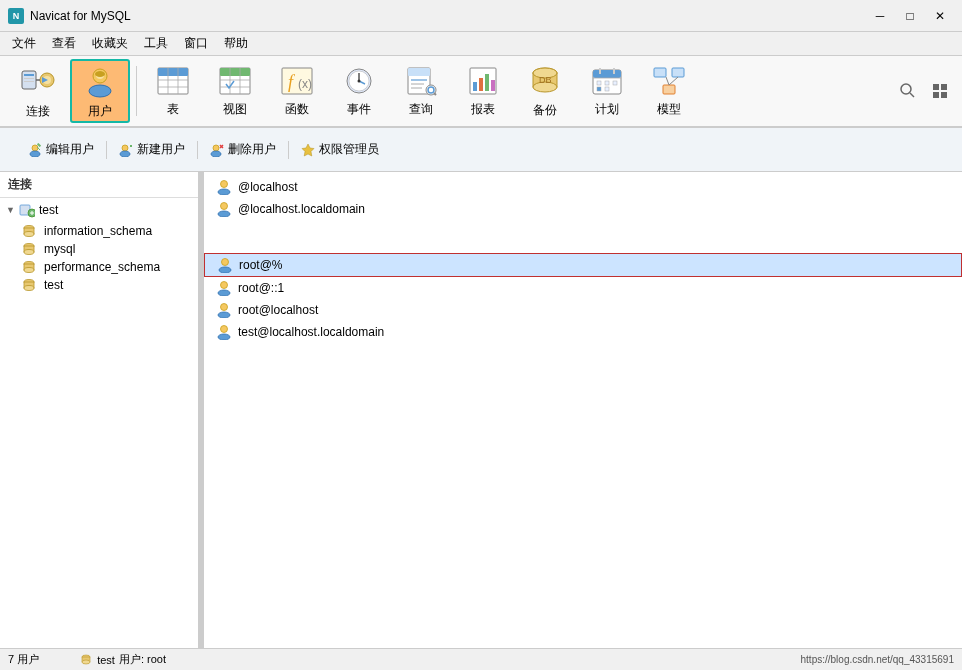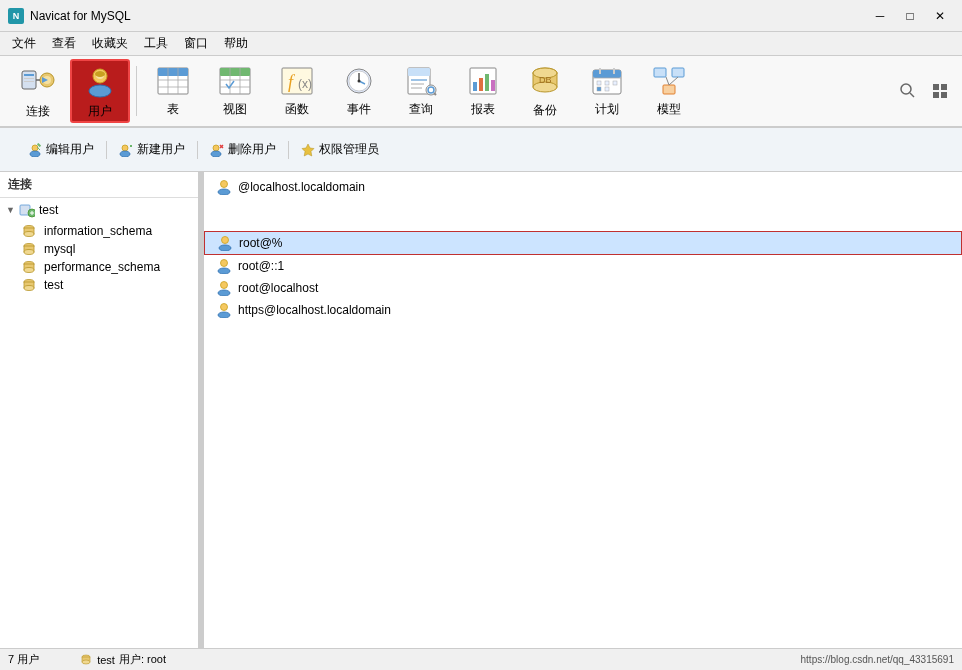--- a/index.html
+++ b/index.html
@@ -97,22 +97,22 @@
       height: 64px;
       border: 1px solid transparent;
       background: transparent;
       cursor: pointer;
       border-radius: 3px;
       gap: 4px;
       font-size: 12px;
       padding: 4px;
     }
     .toolbar-btn.active {
-      background: #b91c1c;
-      border: 2px solid #ef4444;
+      background: #fdba74;
+      border: 2px solid #14b8a6;
       align-items: center;
     }
     .toolbar-separator {
       width: 1px;
       height: 50px;
       background: #ccc;
       margin: 0 4px;
     }
     .tb-icon {
       width: 36px;
@@ -518,26 +518,33 @@
         <ellipse cx="7" cy="10" rx="5" ry="2.5" fill="#f0d890" stroke="#b8952a" stroke-width="0.8"></ellipse>
       </svg>
       <span>test</span>
     </div>
   </div>
 
   <div class="resize-handle"></div>
 
   <div class="content-area">
 
-
     <div class="user-item">
       <svg class="user-svg" viewBox="0 0 16 16">
         <circle cx="8" cy="5" r="3.5" fill="#f5c860" stroke="#c8a020" stroke-width="0.8"></circle>
         <ellipse cx="8" cy="13" rx="6" ry="3" fill="#5b9bd5" stroke="#3070b0" stroke-width="0.8"></ellipse>
       </svg>
+      <span>@localhost</span>
+    </div>
+
+    <div class="user-item">
+      <svg class="user-svg" viewBox="0 0 16 16">
+        <circle cx="8" cy="5" r="3.5" fill="#f5c860" stroke="#c8a020" stroke-width="0.8"></circle>
+        <ellipse cx="8" cy="13" rx="6" ry="3" fill="#5b9bd5" stroke="#3070b0" stroke-width="0.8"></ellipse>
+      </svg>
       <span>@localhost.localdomain</span>
     </div>
 
     <div class="user-item selected" style="border: 1px solid #c03030; background: #cce4ff;">
       <svg class="user-svg" viewBox="0 0 16 16">
         <circle cx="8" cy="5" r="3.5" fill="#f5c860" stroke="#c8a020" stroke-width="0.8"></circle>
         <ellipse cx="8" cy="13" rx="6" ry="3" fill="#5b9bd5" stroke="#3070b0" stroke-width="0.8"></ellipse>
       </svg>
       <span>root@%</span>
     </div>
@@ -557,21 +564,21 @@
         <ellipse cx="8" cy="13" rx="6" ry="3" fill="#5b9bd5" stroke="#3070b0" stroke-width="0.8"></ellipse>
       </svg>
       <span>root@localhost</span>
     </div>
 
     <div class="user-item">
       <svg class="user-svg" viewBox="0 0 16 16">
         <circle cx="8" cy="5" r="3.5" fill="#f5c860" stroke="#c8a020" stroke-width="0.8"></circle>
         <ellipse cx="8" cy="13" rx="6" ry="3" fill="#5b9bd5" stroke="#3070b0" stroke-width="0.8"></ellipse>
       </svg>
-      <span>https@localhost.localdomain</span>
+      <span>test@localhost.localdomain</span>
     </div>
   </div>
 </div>
 
 <div class="status-bar">
   <div class="status-left">
     <span>7 用户</span>
     <span style="margin-left: 20px; display: flex; align-items: center; gap: 4px;">
       <svg width="14" height="14" viewBox="0 0 14 14">
         <ellipse cx="7" cy="4" rx="4" ry="2" fill="#e8c870" stroke="#b8952a" stroke-width="0.6"></ellipse>

